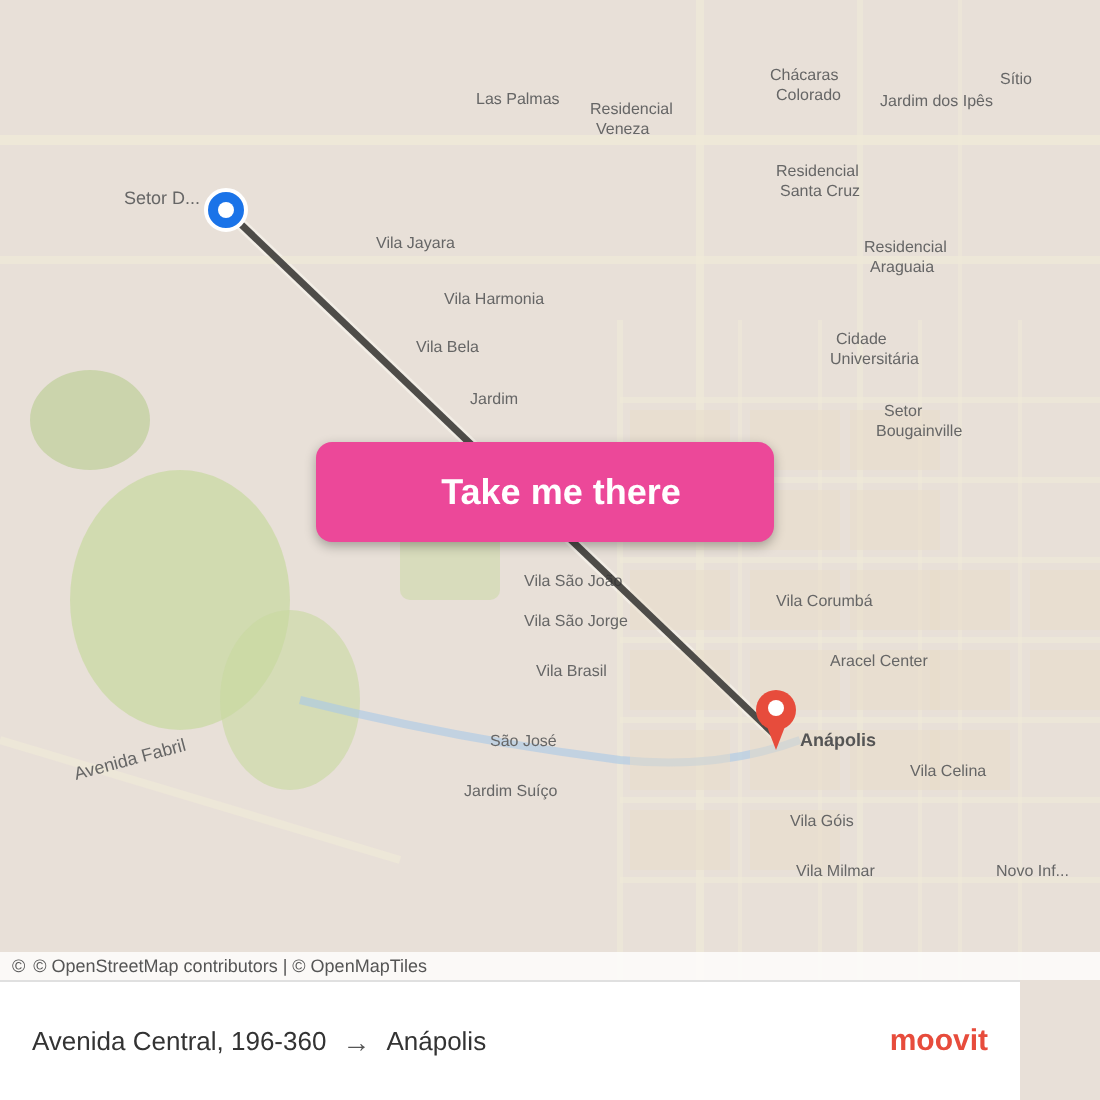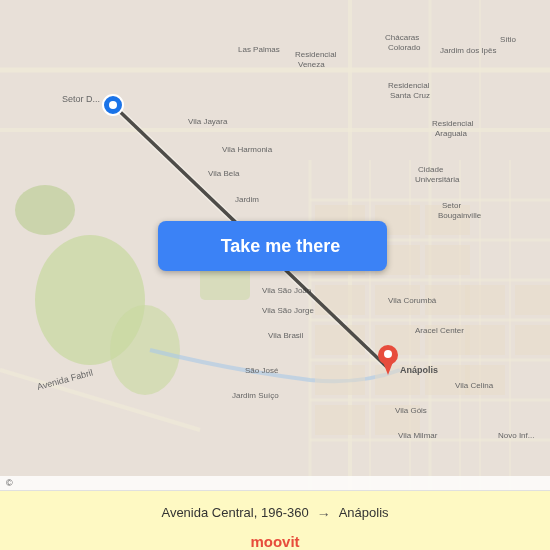--- a/index.html
+++ b/index.html
@@ -27,21 +27,21 @@
       top: 0; left: 0;
     }
 
     
     .take-me-there-btn {
       position: absolute;
       top: 221px;
       left: 158px;
       width: 229px;
       height: 50px;
-      background: #3b82f6;
+      background: #ec4899;
       color: white;
       border: none;
       border-radius: 8px;
       font-size: 18px;
       font-weight: bold;
       cursor: pointer;
       display: flex;
       align-items: center;
       justify-content: center;
       box-shadow: 0 2px 6px rgba(0,0,0,0.3);
@@ -59,28 +59,27 @@
       color: #555;
       padding: 2px 6px;
       display: flex;
       align-items: center;
       gap: 4px;
     }
 
     
     .bottom-bar {
       position: relative;
-      width: 550px;
+      width: 510px;
       height: 60px;
-      background: #fef9c3;
+      background: #ffffff;
       display: flex;
       align-items: center;
       padding: 0 16px;
       border-top: 1px solid #e0e0e0;
-      flex-direction: column;
     }
 
     .route-info {
       display: flex;
       align-items: center;
       gap: 8px;
       flex: 1;
     }
 
     .origin-text {
@@ -220,20 +219,21 @@
     <ellipse cx="388" cy="355" rx="10" ry="10" fill="#e74c3c"></ellipse>
     <polygon points="383,362 393,362 388,375" fill="#e74c3c"></polygon>
     <circle cx="388" cy="354" r="4" fill="white"></circle>
 
   </svg>
 
   <button class="take-me-there-btn">Take me there</button>
 
   <div class="attribution">
     <span>©</span>
+    <span>© OpenStreetMap contributors | © OpenMapTiles</span>
   </div>
 </div>
 
 <div class="bottom-bar">
   <div class="route-info">
     <span class="origin-text">Avenida Central, 196-360</span>
     <span class="arrow-icon">→</span>
     <span class="dest-text">Anápolis</span>
   </div>
   <div class="moovit-logo">

